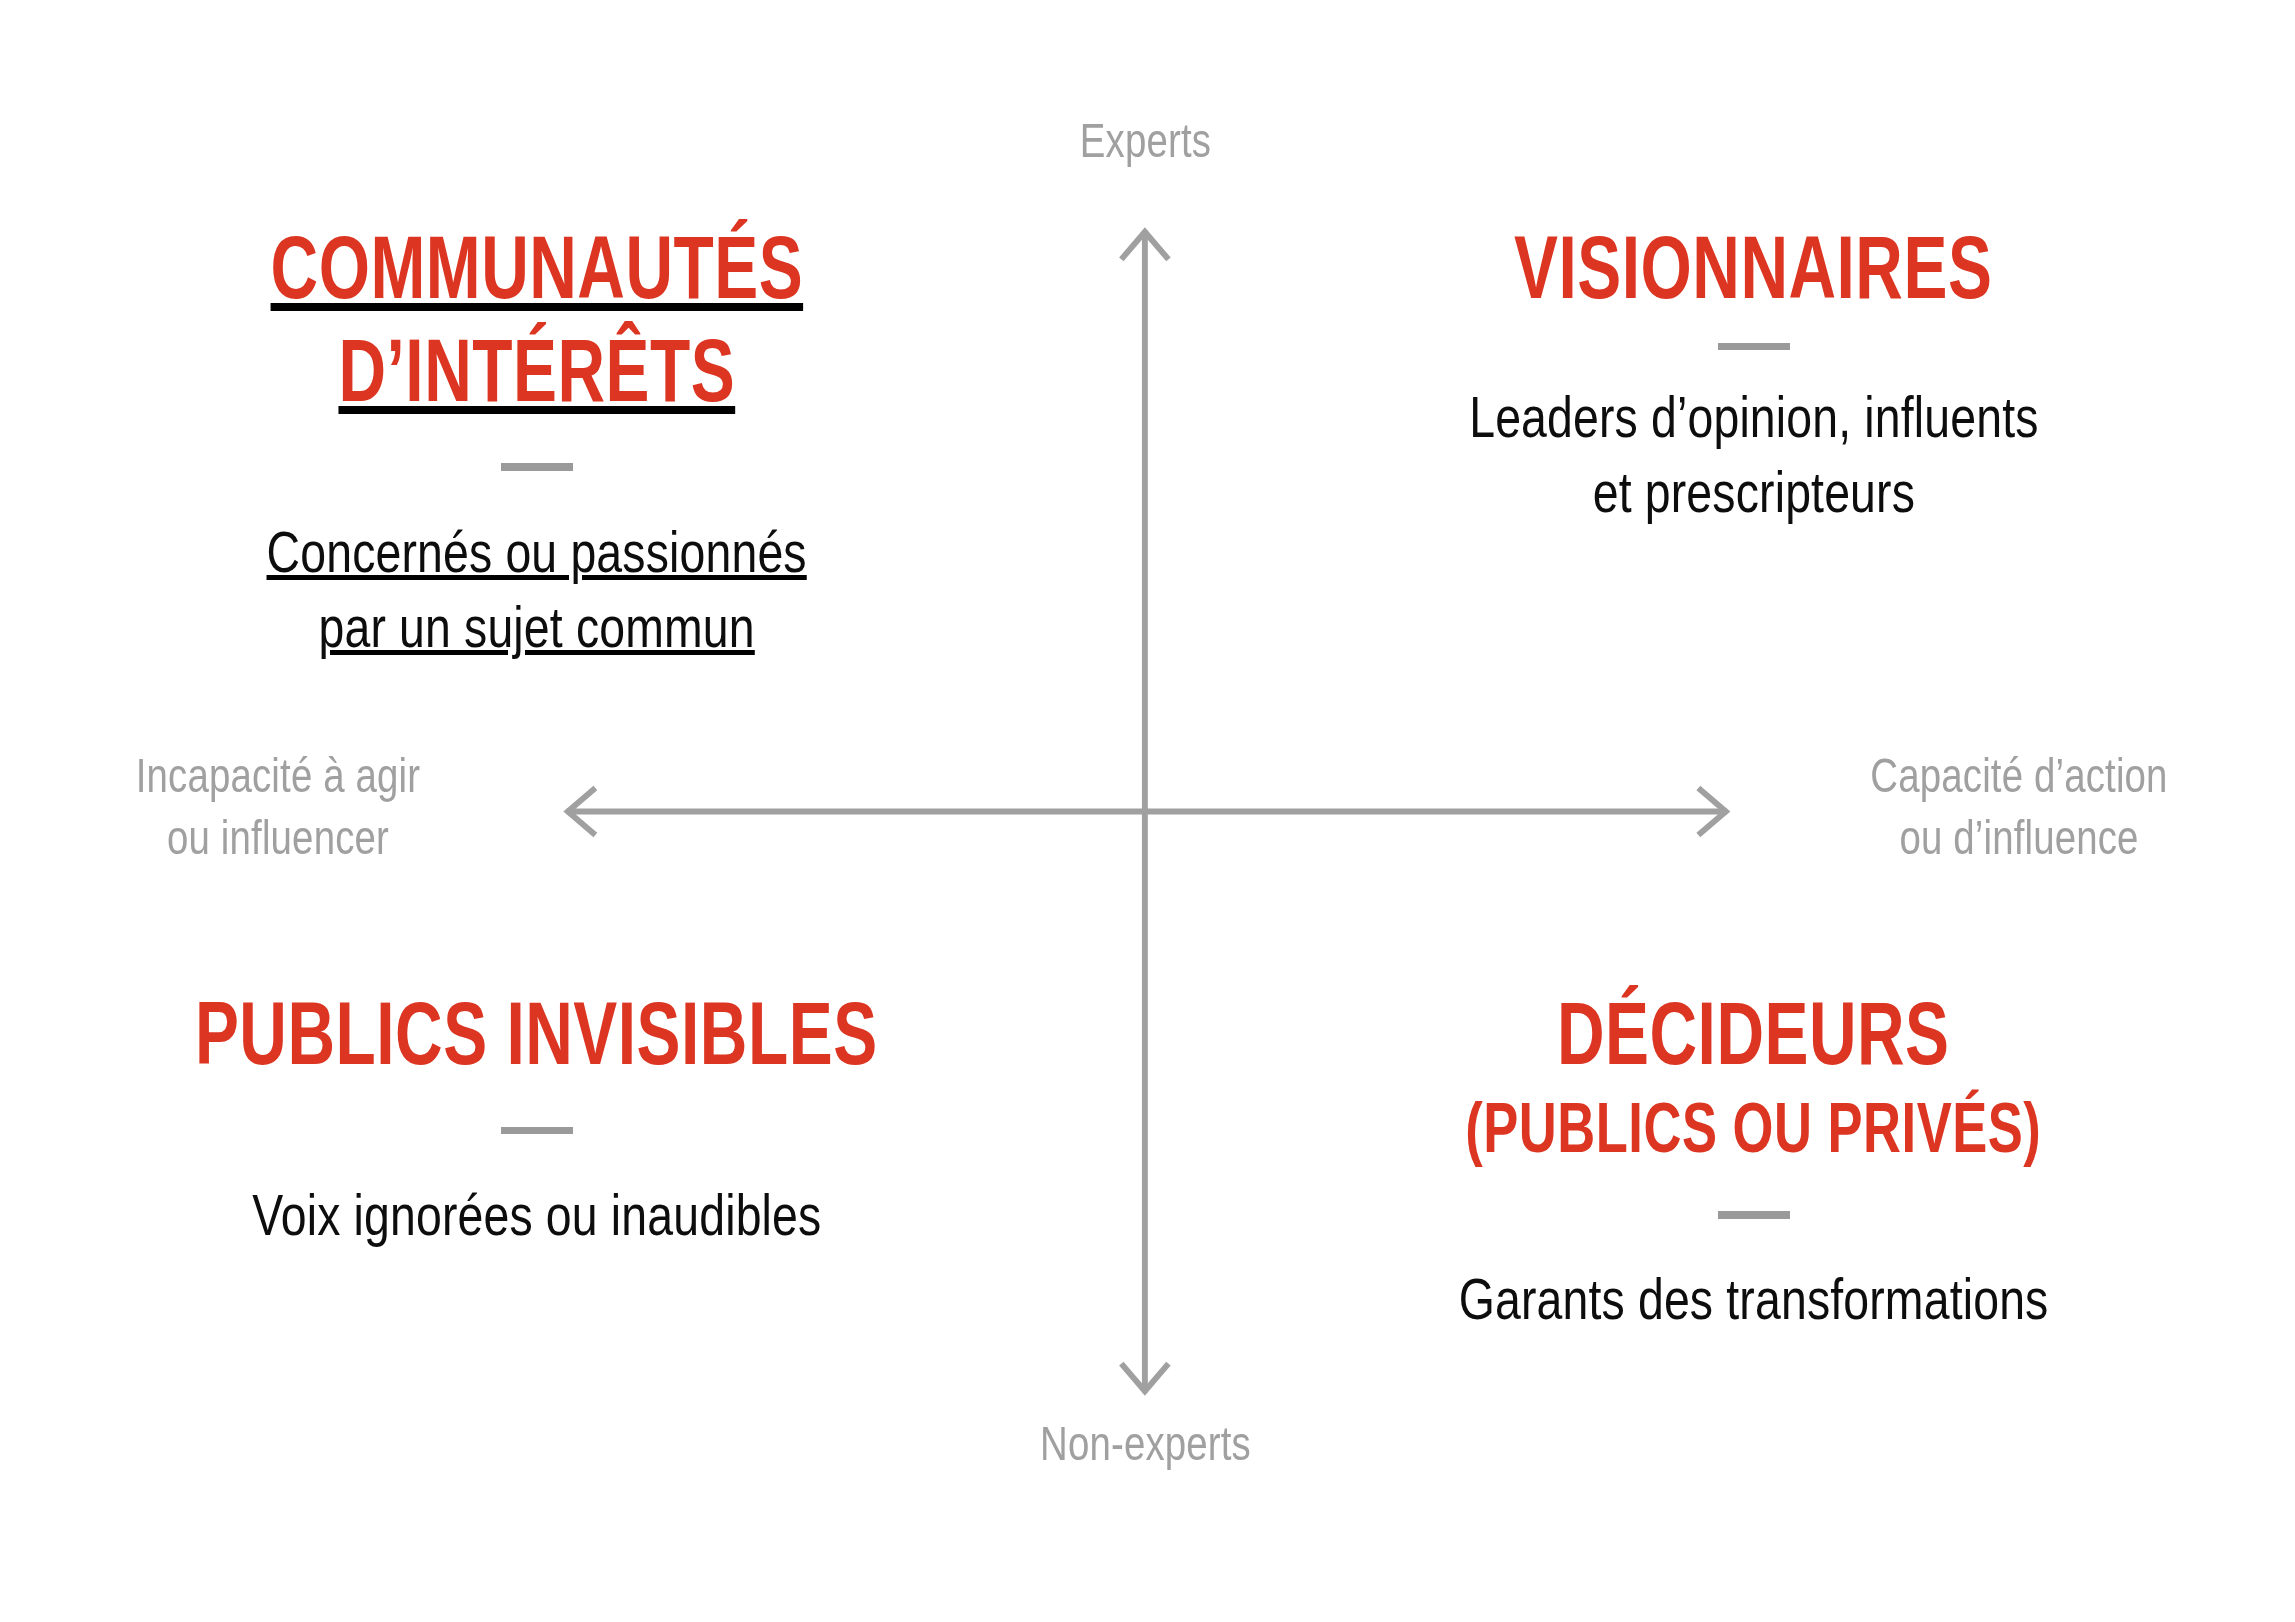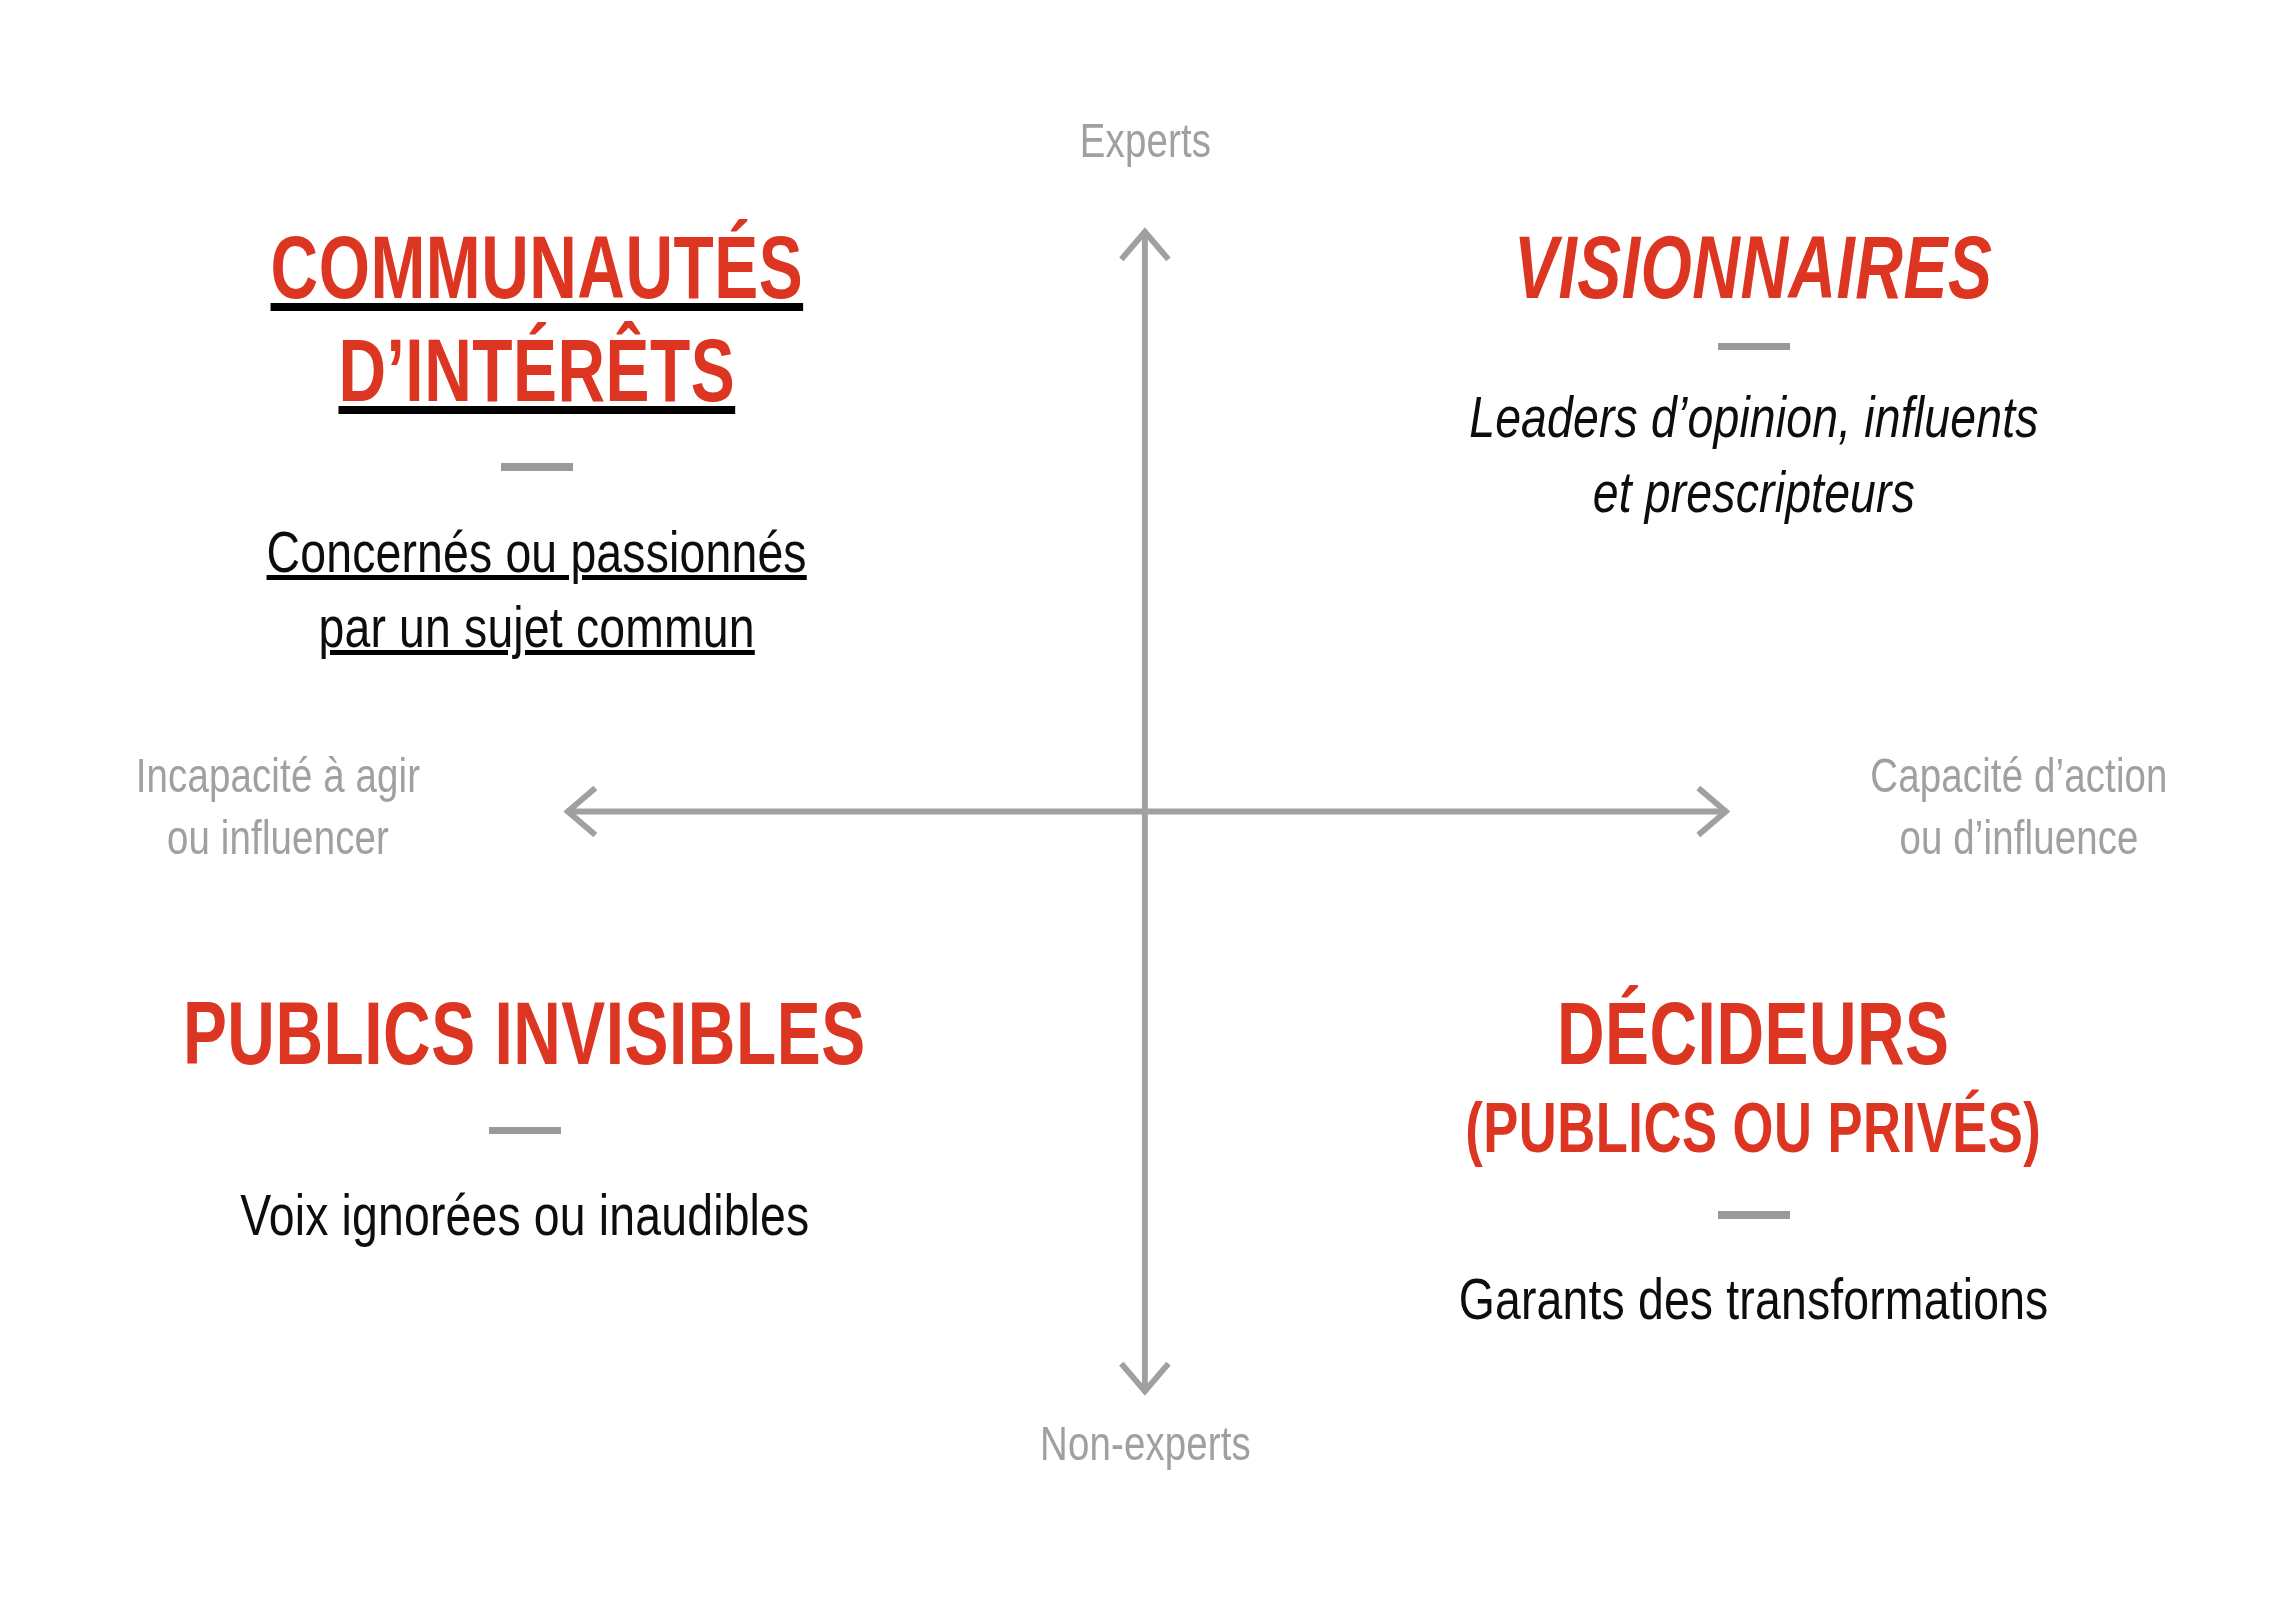--- a/index.html
+++ b/index.html
@@ -116,22 +116,22 @@
     letter-spacing: 0.2px;
     text-align: center;
     white-space: pre-line;
     transform: scaleX(0.80);
     transform-origin: 50% 50%;
     margin: 0;
   }
 
   
   #quad-top-left   { left: 26px;   top: 216px;  width: 1021px; text-decoration: underline; }
-  #quad-top-right  { left: 1243px; top: 216px;  width: 1021px; font-style: italic; }
-  #quad-bot-left   { left: 14px;   top: 982px; width: 1021px; }
+  #quad-top-right  { left: 1243px; top: 216px;  width: 1021px; }
+  #quad-bot-left   { left: 26px;   top: 982px; width: 1021px; }
   #quad-bot-right  { left: 1243px; top: 982px; width: 1021px; }
 
   #quad-top-left  .q-divider { margin-top: 41px; }
   #quad-top-left  .q-desc    { margin-top: 43px; }
 
   #quad-top-right .q-divider { margin-top: 23.6px; }
   #quad-top-right .q-desc    { margin-top: 29px; }
 
   #quad-bot-left  .q-divider { margin-top: 42px; }
   #quad-bot-left  .q-desc    { margin-top: 43px; }

